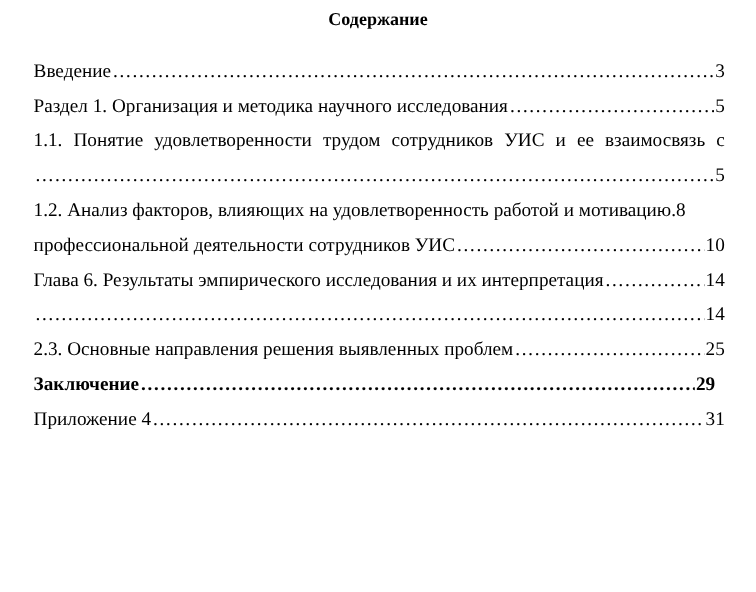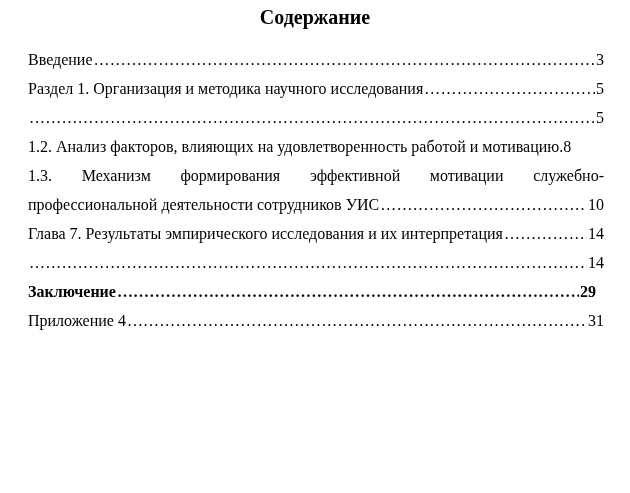--- a/index.html
+++ b/index.html
@@ -4,21 +4,21 @@
 <style>
   html, body { margin: 0; padding: 0; background: #ffffff; }
   body {
     width: 630px; height: 493px; overflow: hidden;
     font-family: "Liberation Serif", "DejaVu Serif", serif;
     color: #000;
     position: relative;
   }
   .title {
     position: absolute; left: 0; width: 630px; top: 6px;
-    text-align: center; font-weight: bold; font-size: 20px; line-height: 22px;
+    text-align: center; font-weight: bold; font-size: 15px; line-height: 22px;
   }
   .toc {
     position: absolute; left: 28px; width: 576px; top: 45px;
     font-size: 16px; line-height: 29px;
   }
   .entry { display: flex; align-items: flex-end; white-space: nowrap; height: 29px; }
   .entry .lbl { flex: 0 0 auto; }
   .entry .dots {
     flex: 1 1 auto; overflow: hidden; white-space: nowrap;
     margin: 0 1px; letter-spacing: 0.2px;
@@ -40,42 +40,47 @@
   <div class="entry">
     <span class="lbl">Введение</span>
     <span class="dots"></span>
     <span class="pg">3</span>
   </div>
   <div class="entry">
     <span class="lbl">Раздел 1. Организация и методика научного исследования</span>
     <span class="dots"></span>
     <span class="pg">5</span>
   </div>
+  <div class="justify">1.1. Понятие удовлетворенности трудом сотрудников УИС и ее взаимосвязь с</div>
   <div class="entry">
     <span class="dots"></span>
     <span class="pg">5</span>
   </div>
   <div class="entry">
     <span class="lbl">1.2. Анализ факторов, влияющих на удовлетворенность работой и мотивацию.</span>
     <span class="pg">8</span>
   </div>
-  <div class="justify">1.3. Механизм формирования эффективной мотивации служебно-</div>
   <div class="entry">
     <span class="lbl">профессиональной деятельности сотрудников УИС</span>
     <span class="dots"></span>
     <span class="pg">10</span>
   </div>
   <div class="entry">
-    <span class="lbl">Глава 7. Результаты эмпирического исследования и их интерпретация</span>
+    <span class="lbl">Глава 6. Результаты эмпирического исследования и их интерпретация</span>
     <span class="dots"></span>
     <span class="pg">14</span>
   </div>
   <div class="entry">
     <span class="dots"></span>
     <span class="pg">14</span>
+  </div>
+  <div class="entry">
+    <span class="lbl">2.3. Основные направления решения выявленных проблем</span>
+    <span class="dots"></span>
+    <span class="pg">25</span>
   </div>
   <div class="entry" style="width:568px;font-weight:bold;">
     <span class="lbl">Заключение</span>
     <span class="dots"></span>
     <span class="pg">29</span>
   </div>
   <div class="entry">
     <span class="lbl">Приложение 4</span>
     <span class="dots"></span>
     <span class="pg">31</span>

